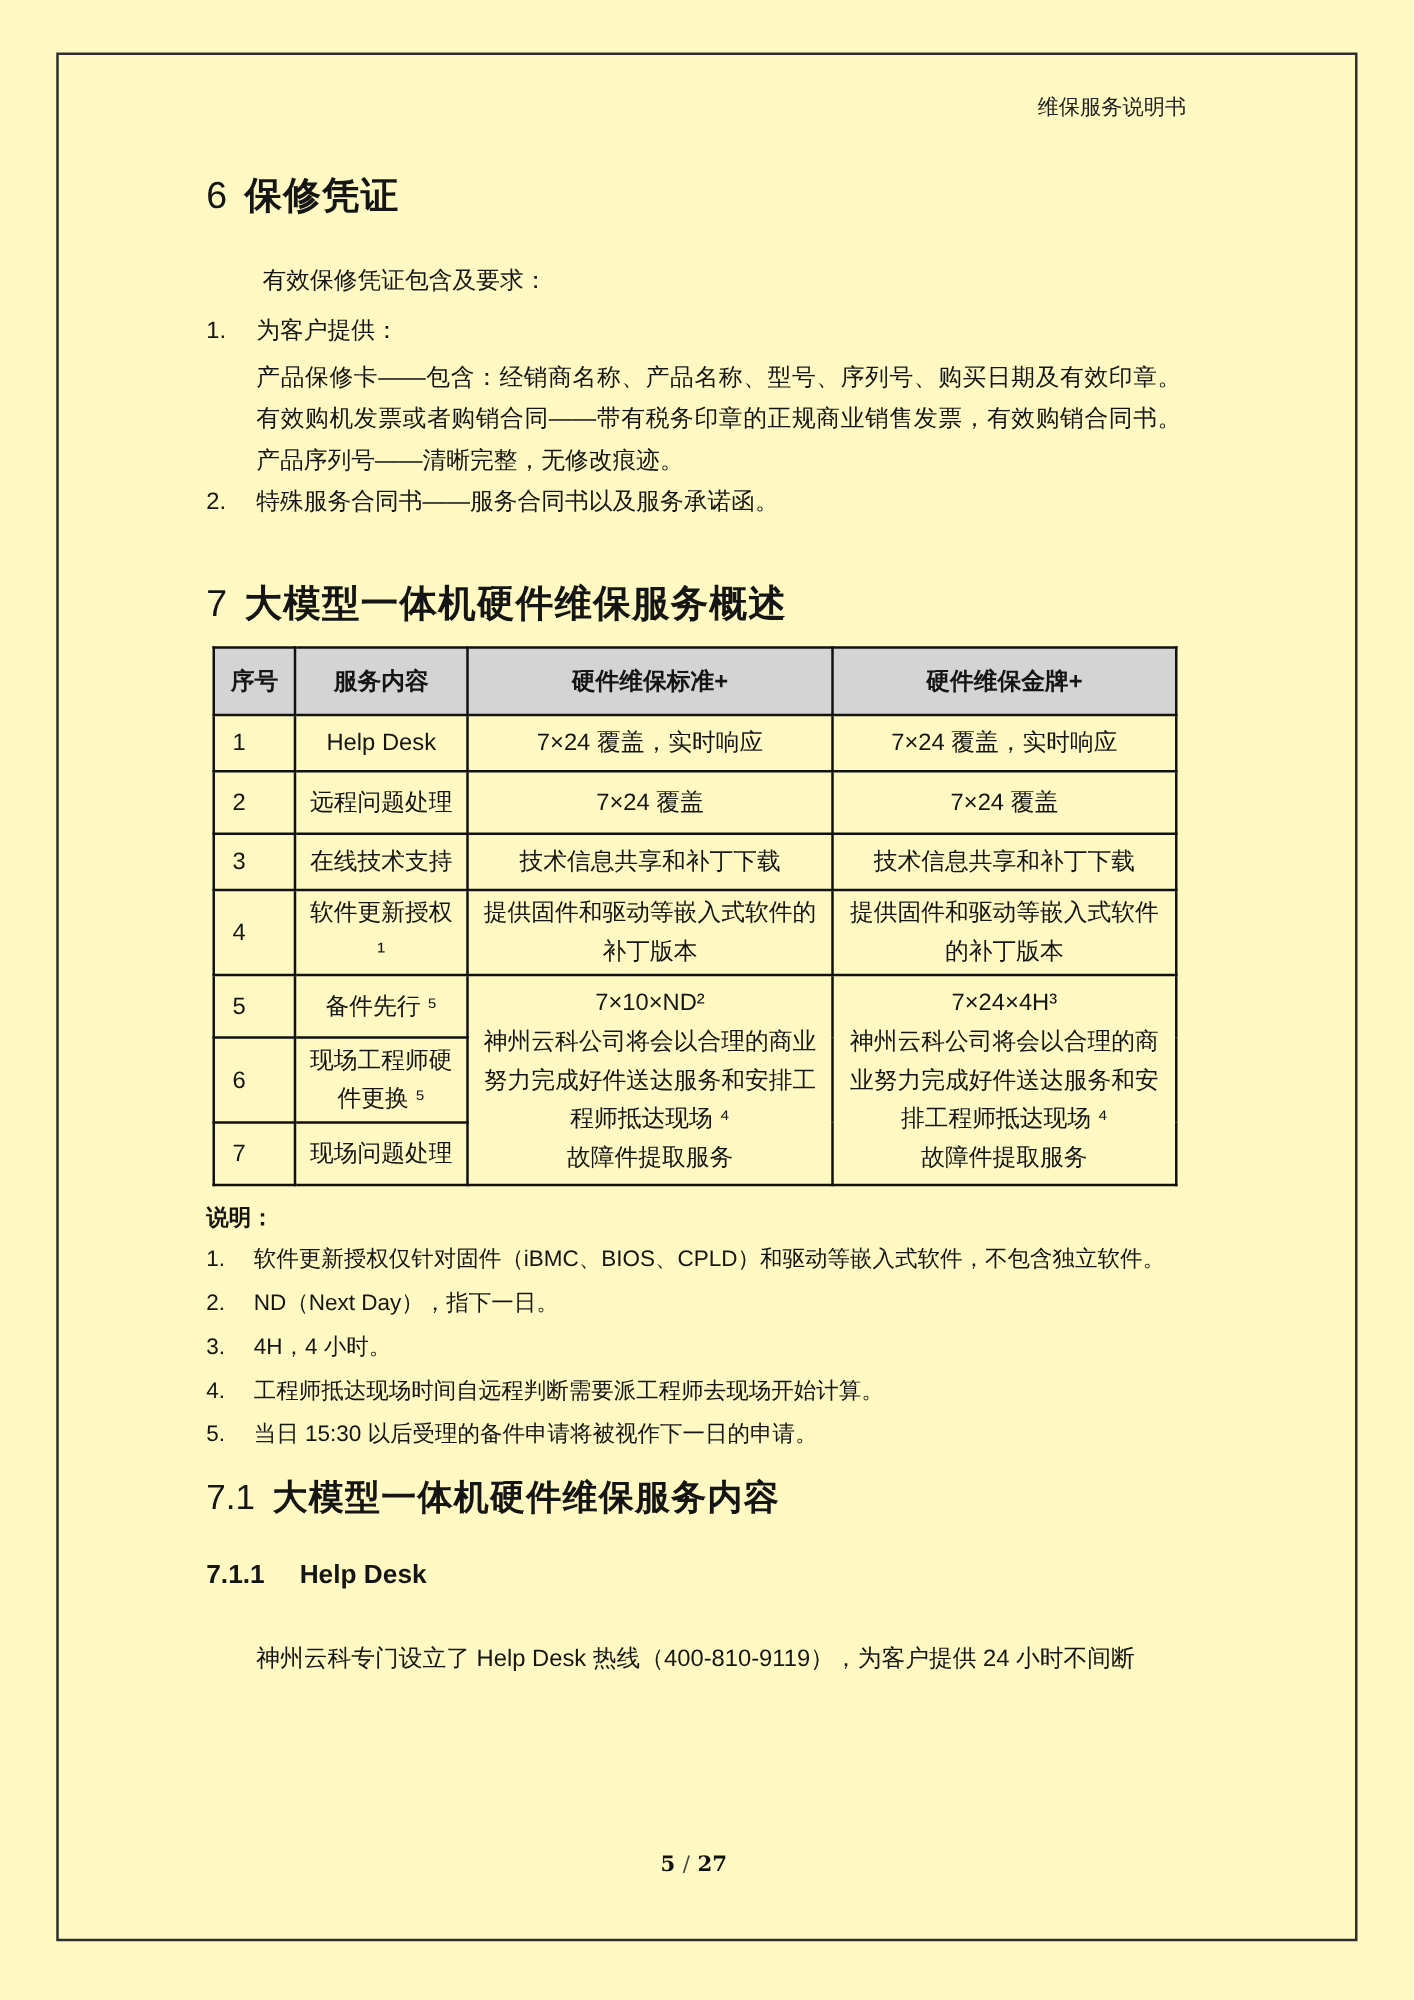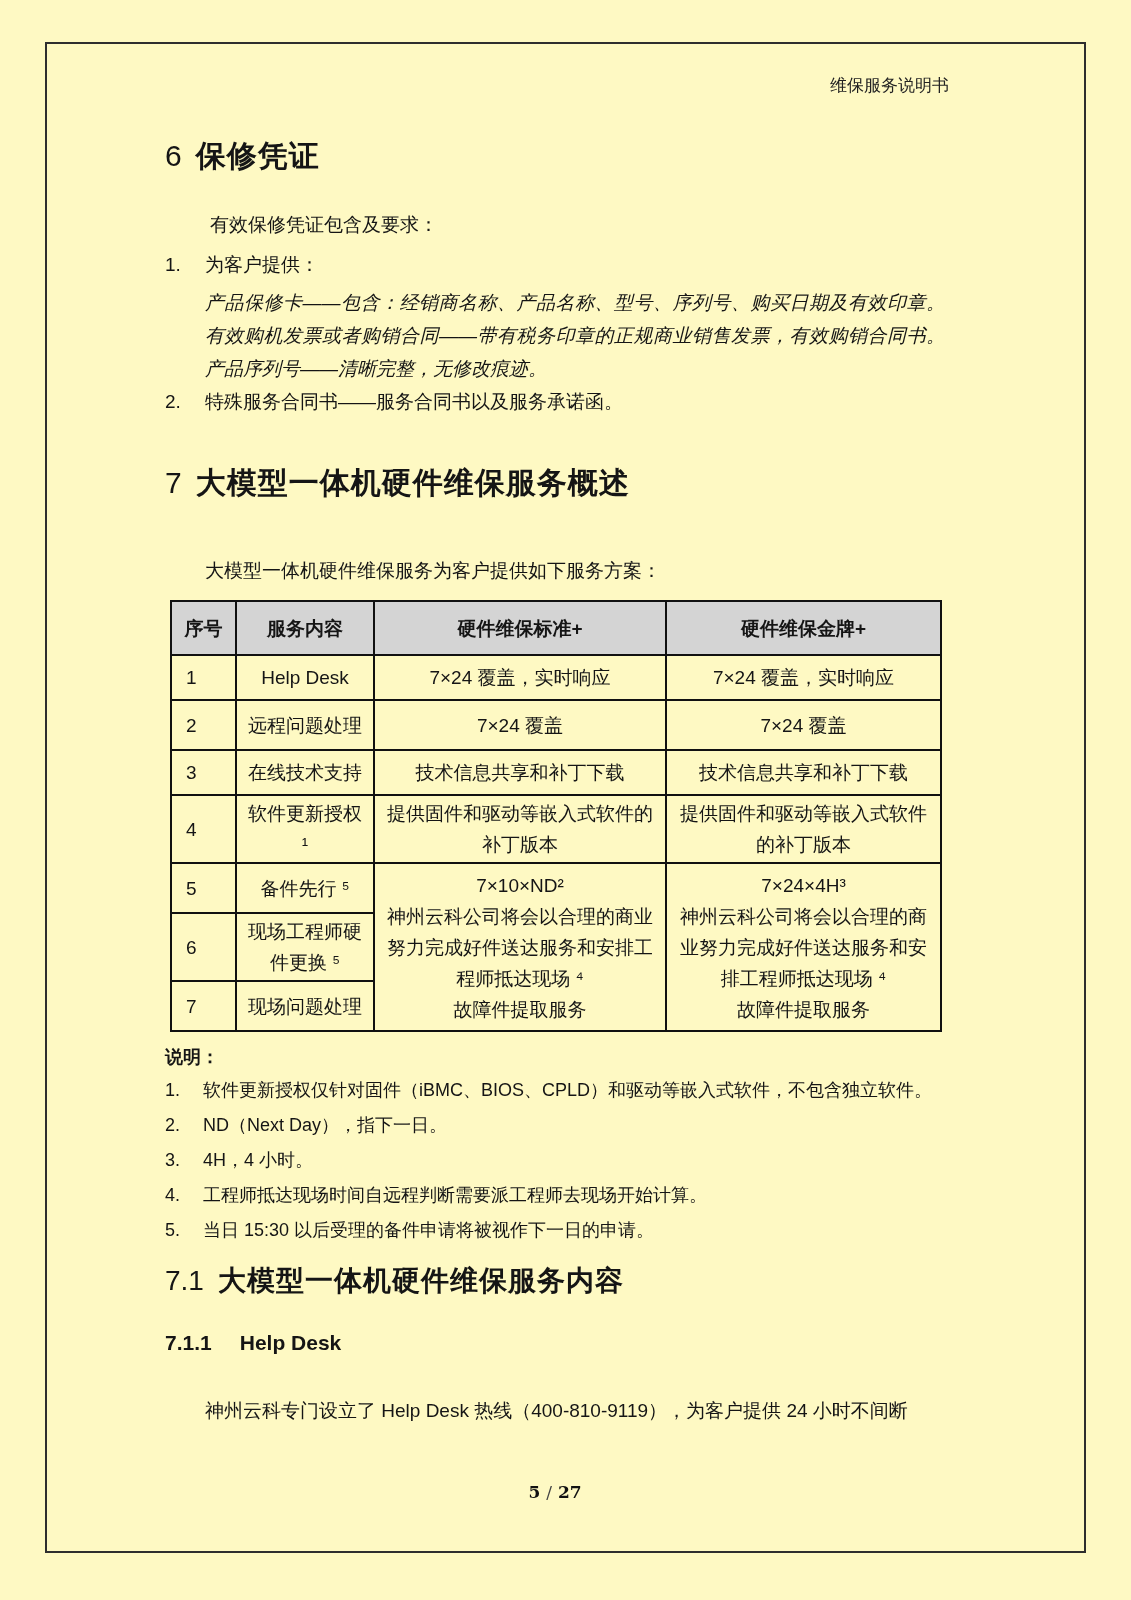--- a/index.html
+++ b/index.html
@@ -35,21 +35,21 @@
   .h-sec711 { margin-top:31px; font-size:21px; display:flex; gap:28px; font-weight:700; }
   
   .body-p { font-size:19px; line-height:33px; }
   .intro6 { margin-top:31px;margin-left:45px; }
   .li-row { display:flex; font-size:19px; line-height:33px; }
   .li-row .li-num { width:40px; flex:none; }
   .li-1 { margin-top:7px; }
   .li-2 { margin-top:0px; }
   .sub-para {
     margin-left:40px; margin-top:5px;
-    font-size:19px; line-height:33px; text-align:justify;font-style:italic;
+    font-size:19px; line-height:33px; text-align:justify;
   }
   .intro7 { margin-top:50px; padding-left:40px; }
   .final-p { margin-top:39px; padding-left:40px; }
   
   table.svc {
     margin:13px 0 0 5px;
     border-collapse:collapse; table-layout:fixed;
     width:770px; font-size:19px;
   }
   table.svc th, table.svc td {
@@ -103,21 +103,20 @@
     <div class="li-row li-2">
       <span class="li-num">2.</span>
       <span>特殊服务合同书——服务合同书以及服务承诺函。</span>
     </div>
 
     <div class="h-sec h-sec7">
       <span class="num">7</span>
       <span class="ttl">大模型一体机硬件维保服务概述</span>
     </div>
 
-    <p class="body-p intro7">大模型一体机硬件维保服务为客户提供如下服务方案：</p>
 
     <table class="svc">
       <colgroup>
           <col style="width:65px">
           <col style="width:138px">
           <col style="width:292px">
           <col style="width:275px">
         </colgroup>
       <thead>
         <tr>

